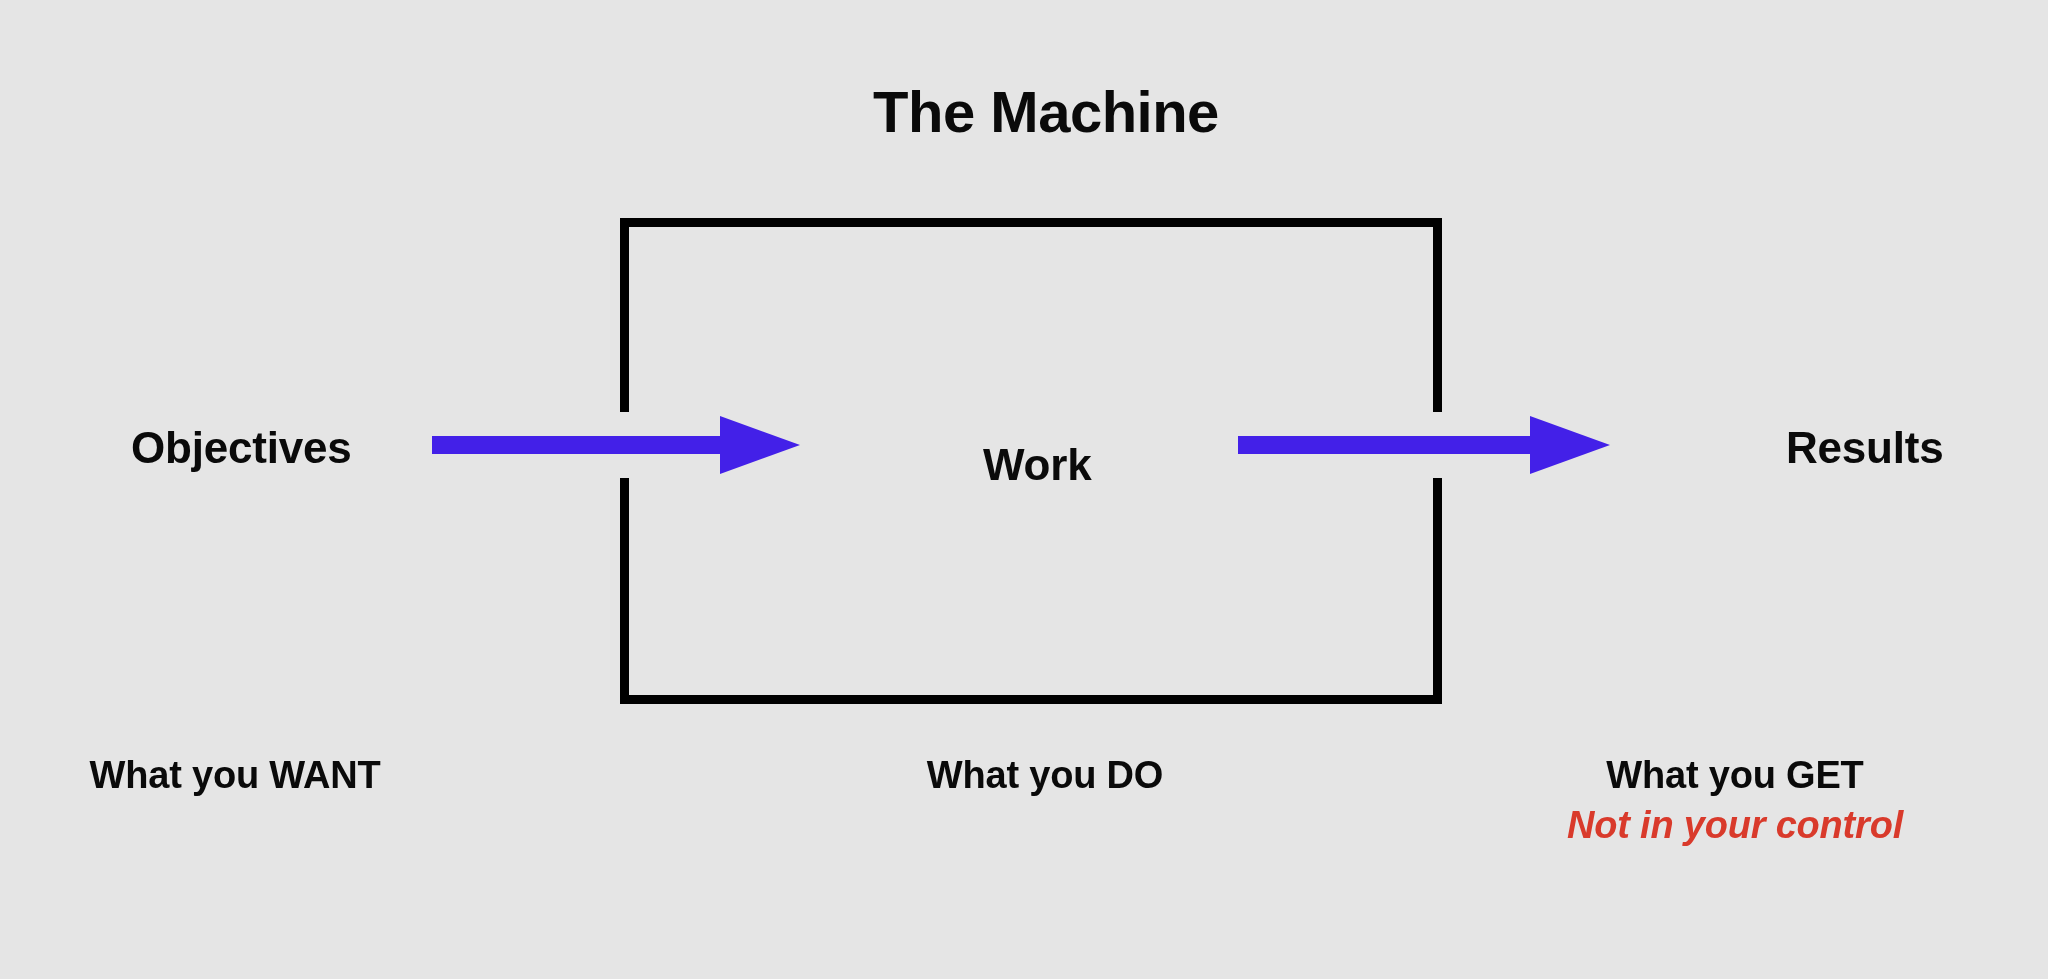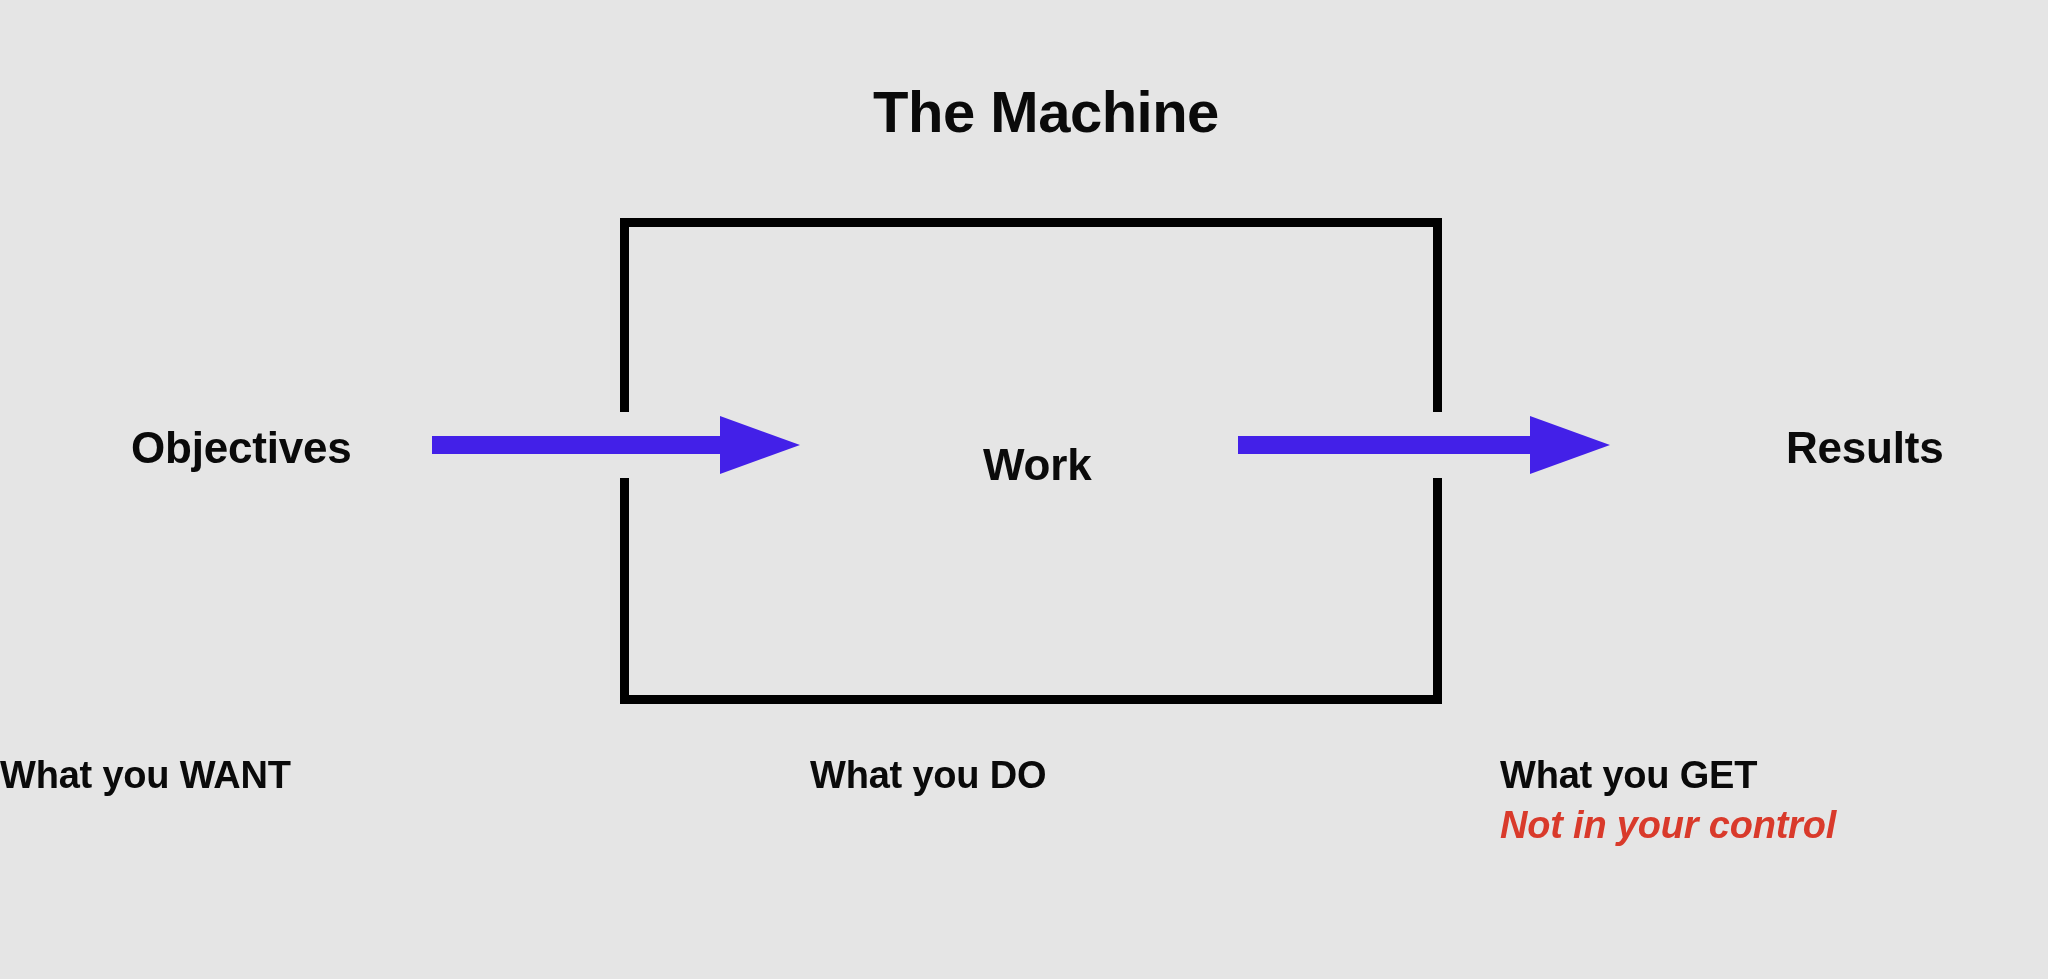--- a/index.html
+++ b/index.html
@@ -96,21 +96,21 @@
     letter-spacing: -0.2px;
     font-family: "Liberation Sans", sans-serif;
   }
   #label-objectives { left: 106px;  top: 423px; margin-left: 25px; }
   #label-work       { left: 983px;  top: 423px; margin-top: 17px; }
   #label-results    { left: 1755px; top: 423px; margin-left: 31px; }
 
   
   .caption-col {
     position: absolute;
-    text-align: left;
+    text-align: center;
     white-space: nowrap;
   }
   .caption-main {
     font-size: 38px;
     font-weight: 700;
     color: #0a0a0a;
     letter-spacing: -0.2px;
     line-height: 1.32;
     font-family: "Liberation Sans", sans-serif;
   }

